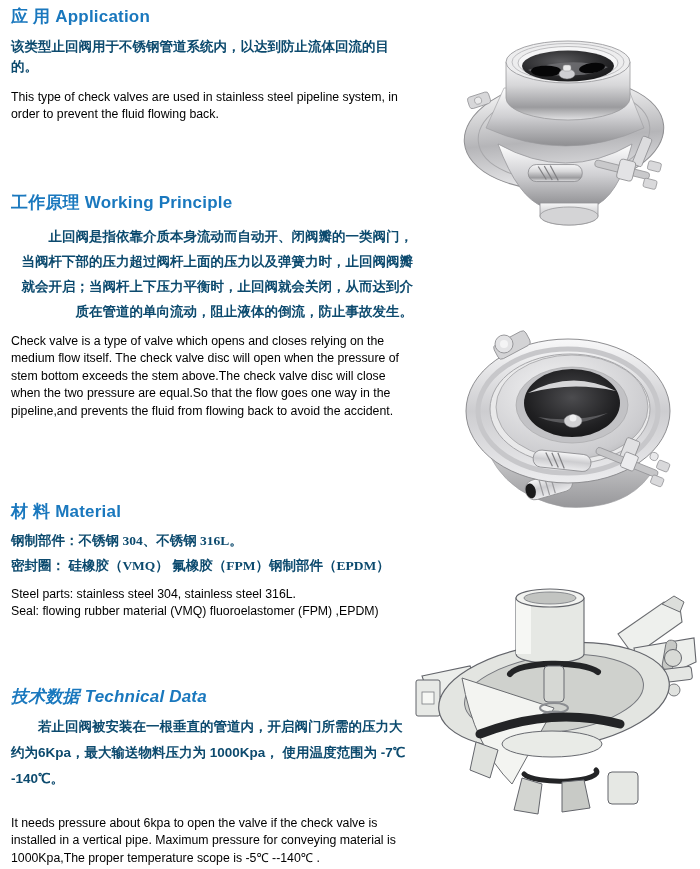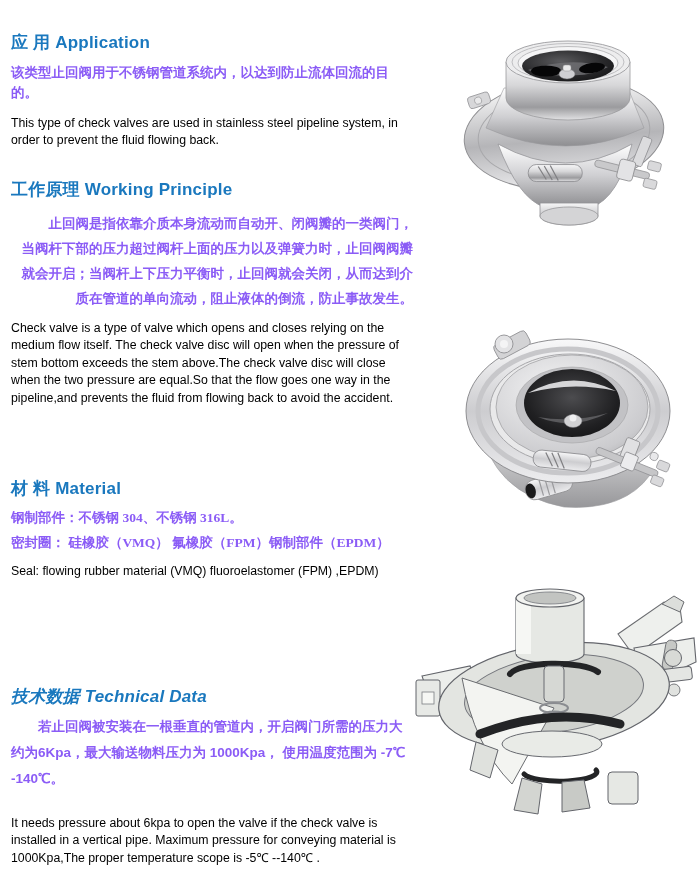--- a/index.html
+++ b/index.html
@@ -6,34 +6,34 @@
   .page{
     position:relative;width:700px;height:869px;background:#ffffff;
     font-family:"Liberation Sans",sans-serif;overflow:hidden;
   }
   .sec{position:absolute;left:11px;width:402px;}
   .sec h2{
     margin:0;color:#1a78be;font-size:17px;font-weight:bold;
     letter-spacing:0.2px;line-height:22px;
   }
   .zh{
-    margin:0;color:#8b5cf6;font-weight:bold;font-size:13.5px;line-height:25px;
+    margin:0;color:#0c4a6e;font-weight:bold;font-size:13.5px;line-height:25px;
   }
   .en{
     margin:0;color:#000000;font-weight:normal;font-size:12.3px;line-height:17.4px;
   }
   .indent{text-indent:2em;}
   
-  .s1{top:32px;}
+  .s1{top:6px;}
   .s1 h2{margin-bottom:9px;}
   .s1 .zh{line-height:20px;margin-bottom:12px;}
-  .s2{top:179px;}
+  .s2{top:192px;}
   .s2 h2{margin-bottom:10px;}
   .s2 .zh{margin-bottom:9px;text-align:right;}
-  .s3{top:478px;}
+  .s3{top:501px;}
   .s3 h2{margin-bottom:5px;}
   .s3 .zh{line-height:25px;font-family:Liberation Serif, serif;}
   .s3 .en-block{margin-top:8px;line-height:18px;}
   .s4{top:686px;}
   .s4 h2{margin-bottom:6px;font-style:italic;}
   .s4 .zh{line-height:26px;}
   .s4 .en-block{margin-top:23px;}
   .fig{position:absolute;}
   .fig svg{display:block;}
 </style>
@@ -52,20 +52,21 @@
     <h2>工作原理 Working Principle</h2>
     <p class="zh indent">止回阀是指依靠介质本身流动而自动开、闭阀瓣的一类阀门，当阀杆下部的压力超过阀杆上面的压力以及弹簧力时，止回阀阀瓣就会开启；当阀杆上下压力平衡时，止回阀就会关闭，从而达到介质在管道的单向流动，阻止液体的倒流，防止事故发生。</p>
     <p class="en">Check valve is a type of valve which opens and closes relying on the medium flow itself. The check valve disc will open when the pressure of stem bottom exceeds the stem above.The check valve disc will close when the two pressure are equal.So that the flow goes one way in the pipeline,and prevents the fluid from flowing back to avoid the accident.</p>
   </div>
 
   <div class="sec s3">
     <h2>材 料 Material</h2>
     <p class="zh">钢制部件：不锈钢 304、不锈钢 316L。</p>
     <p class="zh">密封圈： 硅橡胶（VMQ） 氟橡胶（FPM）钢制部件（EPDM）</p>
     <div class="en-block">
+      <p class="en">Steel parts: stainless steel 304, stainless steel 316L.</p>
       <p class="en">Seal: flowing rubber material (VMQ) fluoroelastomer (FPM)  ,EPDM)</p>
     </div>
   </div>
 
   <div class="sec s4">
     <h2>技术数据 Technical Data</h2>
     <p class="zh indent">若止回阀被安装在一根垂直的管道内，开启阀门所需的压力大约为6Kpa，最大输送物料压力为 1000Kpa， 使用温度范围为 -7℃ -140℃。</p>
     <div class="en-block">
       <p class="en">It needs pressure about 6kpa to open the valve if the check valve is installed in a vertical pipe. Maximum pressure for conveying material is 1000Kpa,The proper temperature scope is -5℃ --140℃ .</p>
     </div>

